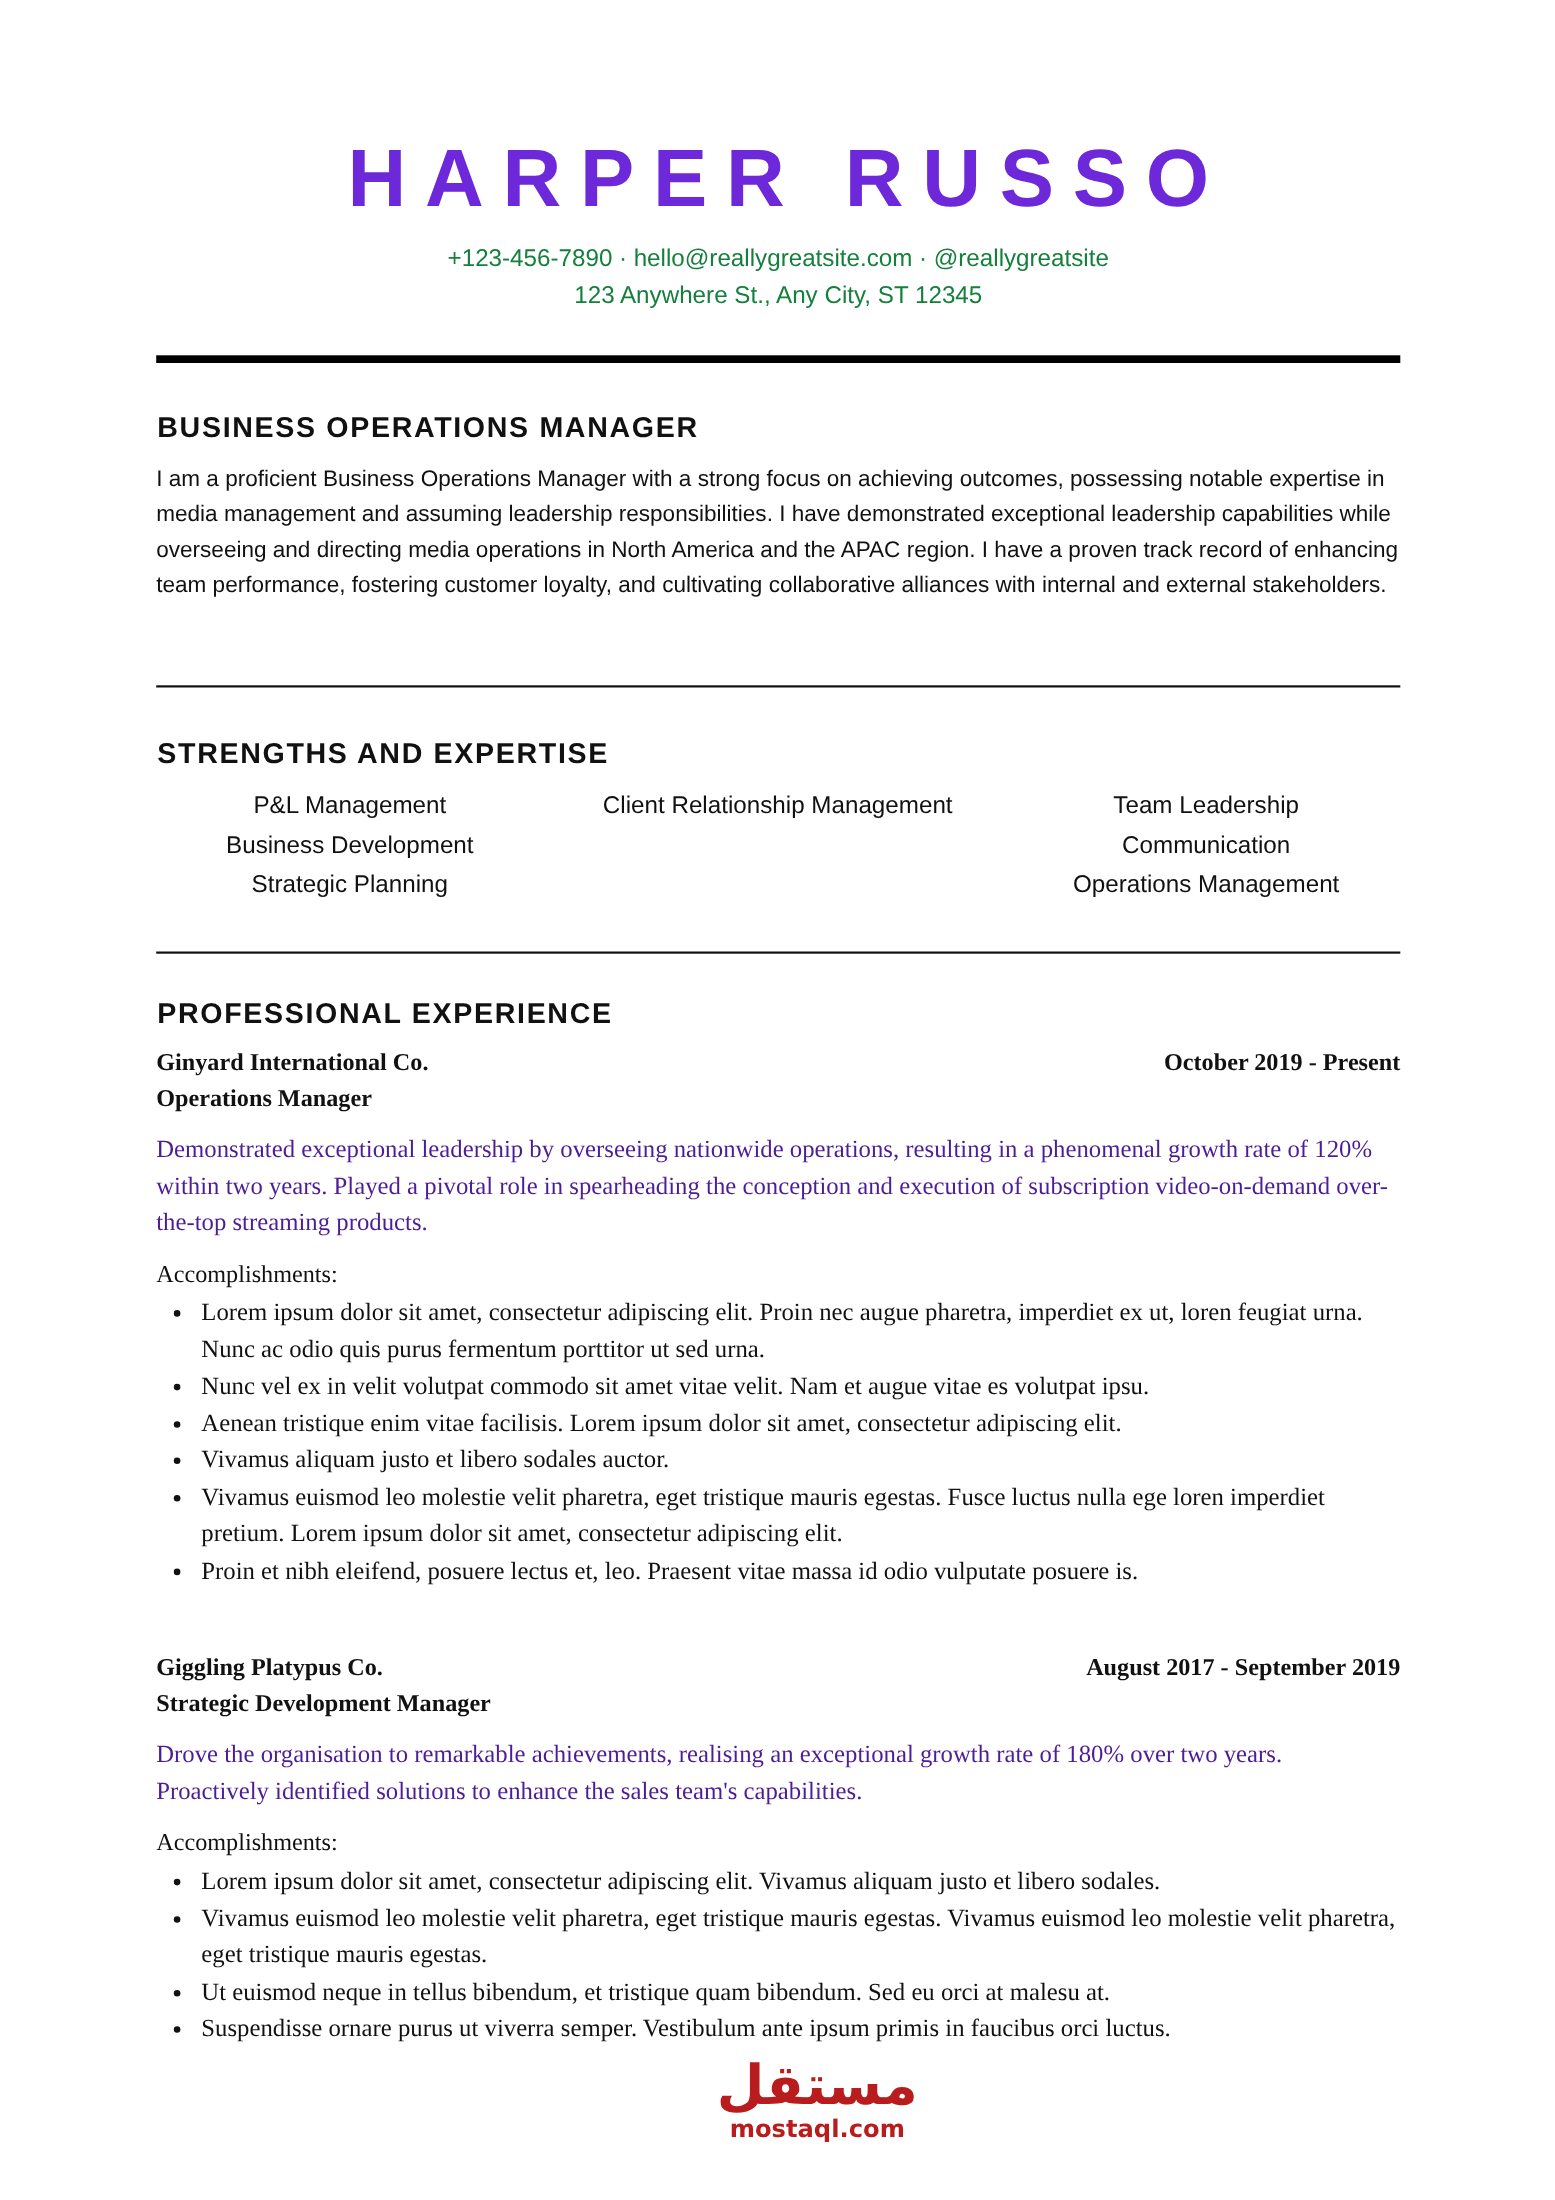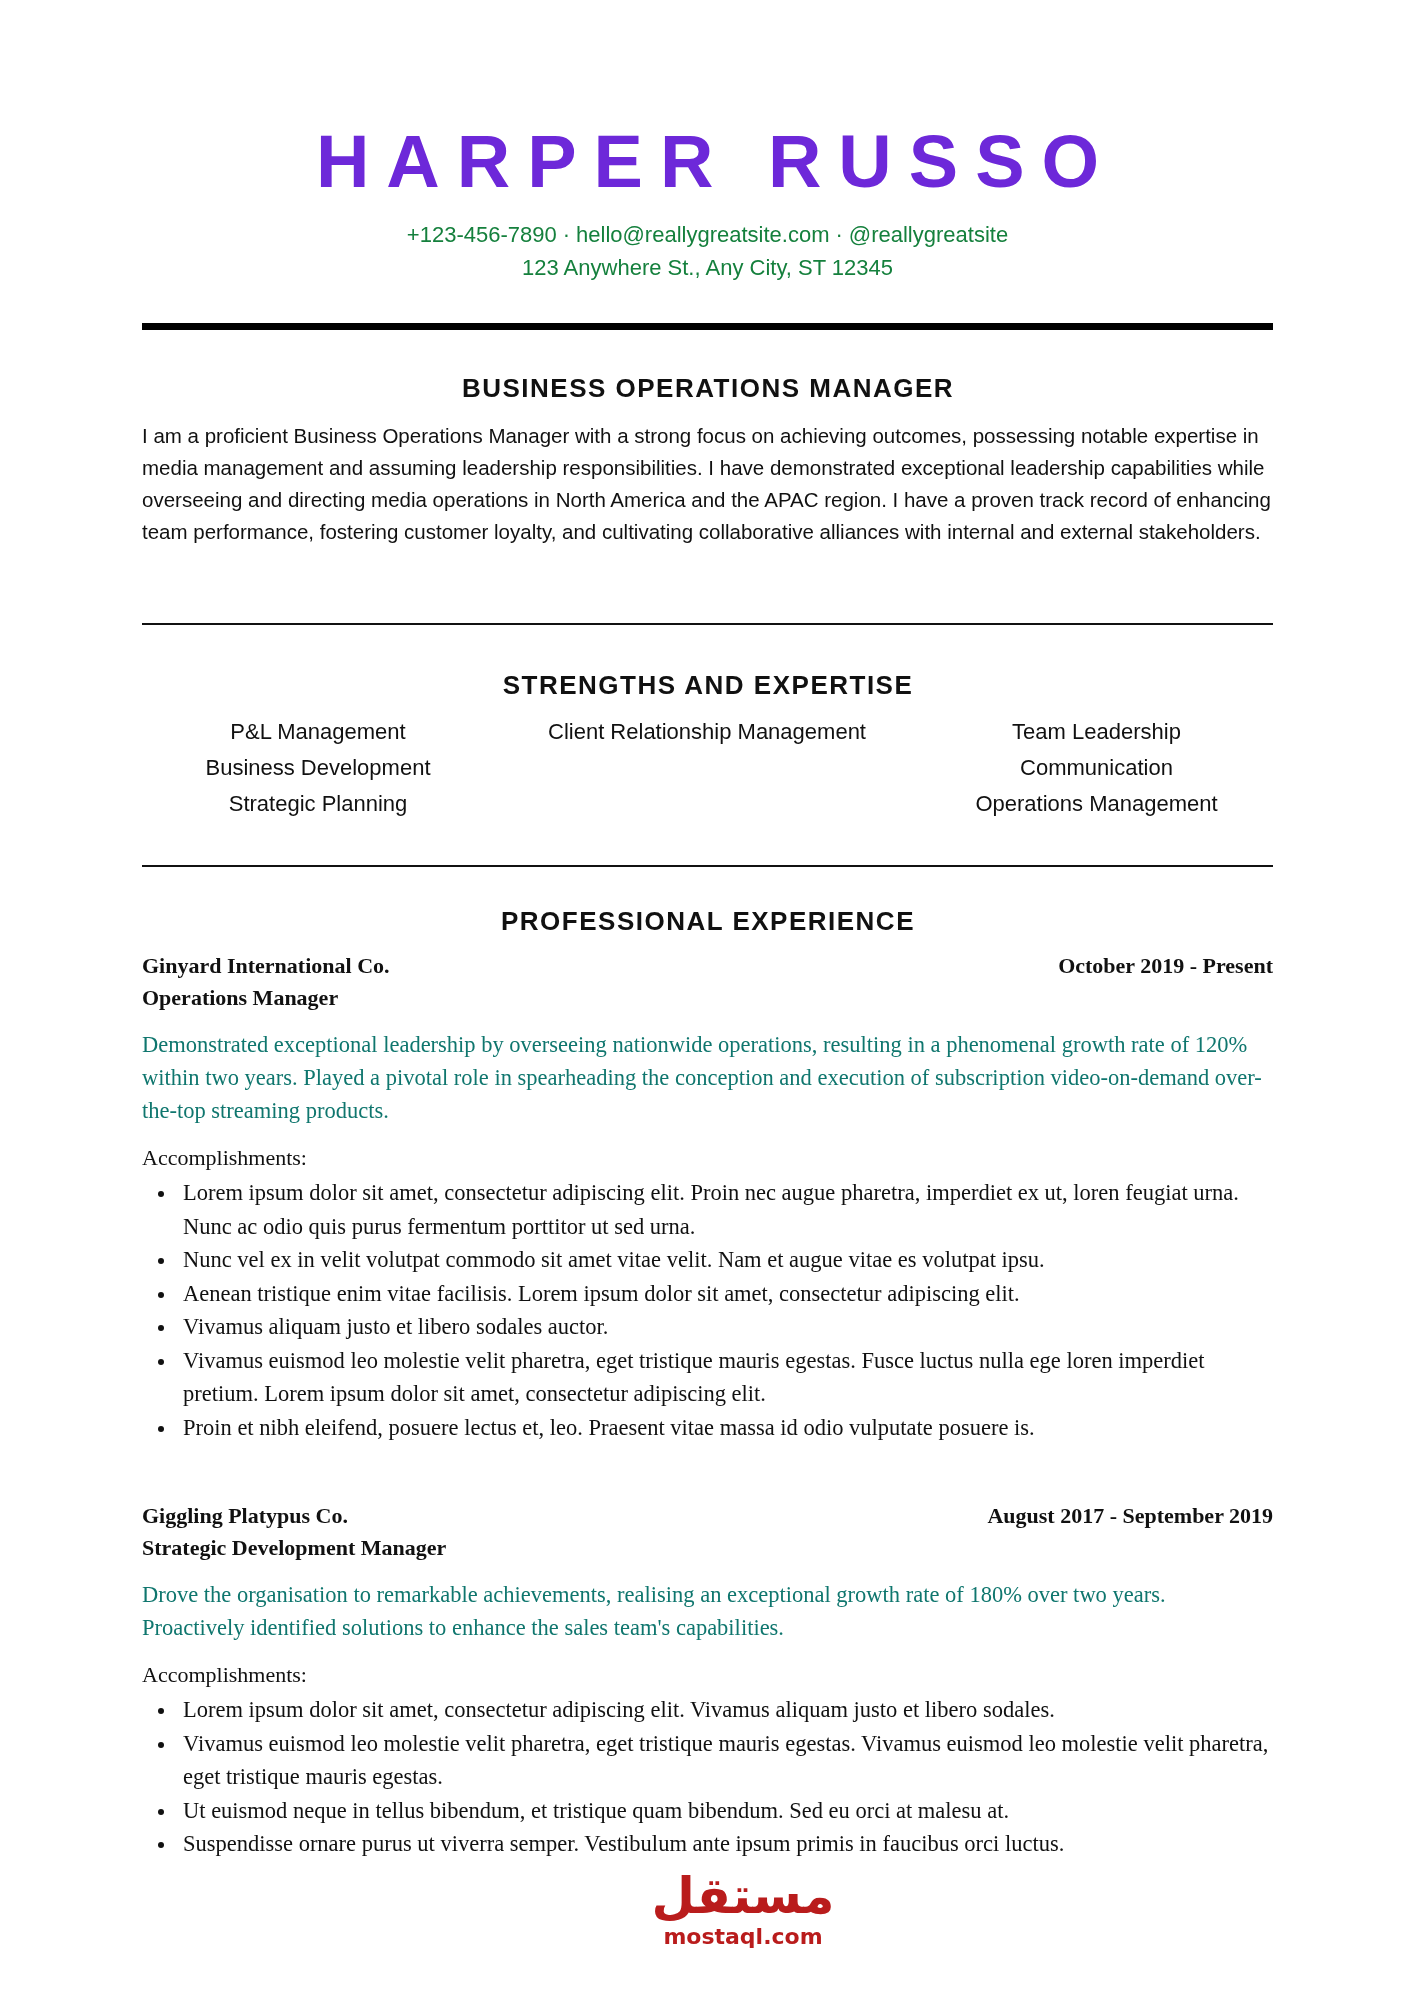--- a/index.html
+++ b/index.html
@@ -21,21 +21,21 @@
   .contact.l1 { top: 220px; }
   .contact.l2 { top: 253px; }
   .contact .sep { padding: 0 6px; }
 
   .rule-thick { position: absolute; left: 0; right: 0; top: 323px; height: 7px; background: #000; }
   .rule-thin { position: absolute; left: 0; right: 0; height: 2px; background: #111; }
   .rule-thin.r1 { top: 623px; }
   .rule-thin.r2 { top: 865px; }
 
   .section-title {
-    position: absolute; left: 1px; right: 0; text-align: center;
+    position: absolute; left: 1px; right: 0; 
     font-size: 26px; font-weight: 700; letter-spacing: 1.5px; line-height: 34px; color: #111;
   }
   .t-summary { top: 371px; }
   .t-strengths { top: 668px; }
   .t-experience { top: 904px; }
 
   .summary {
     position: absolute; left: 0; right: 0; top: 420px;
     font-size: 20.5px; line-height: 32px; color: #111; margin: 0;
   }
@@ -47,21 +47,21 @@
   .skills .col { text-align: center; }
   .skills .item { font-size: 22px; line-height: 36px; color: #111; display: block; }
 
   .job { position: absolute; left: 0; right: 0; font-family: Liberation Serif, serif; }
   .job.j1 { top: 950px; }
   .job.j2 { top: 1500px; }
   .job-head { position: relative; height: 64px; }
   .company { position: absolute; left: 0; top: 0; font-size: 22px; font-weight: 700; line-height: 32px; }
   .dates { position: absolute; right: 0; top: 0; font-size: 22px; font-weight: 700; line-height: 32px; }
   .role { position: absolute; left: 0; top: 32px; font-size: 22px; font-weight: 700; line-height: 32px; }
-  .desc { margin: 14px 0 0 0; font-size: 22.5px; line-height: 33px; color: #0f766e; }
+  .desc { margin: 14px 0 0 0; font-size: 22.5px; line-height: 33px; color: #4c1d95; }
   .acc-label { margin: 14px 0 2px 0; font-size: 22px; line-height: 33px; color: #111; }
   .bullets { list-style: none; margin: 0; padding: 0; }
   .bullets li {
     position: relative; padding-left: 41px; font-size: 22.5px; line-height: 33.5px; color: #111;
   }
   .bullets li .dot {
     position: absolute; left: 16px; top: 15px; width: 6px; height: 6px; border-radius: 50%; background: #111;
   }
 
   .watermark {

